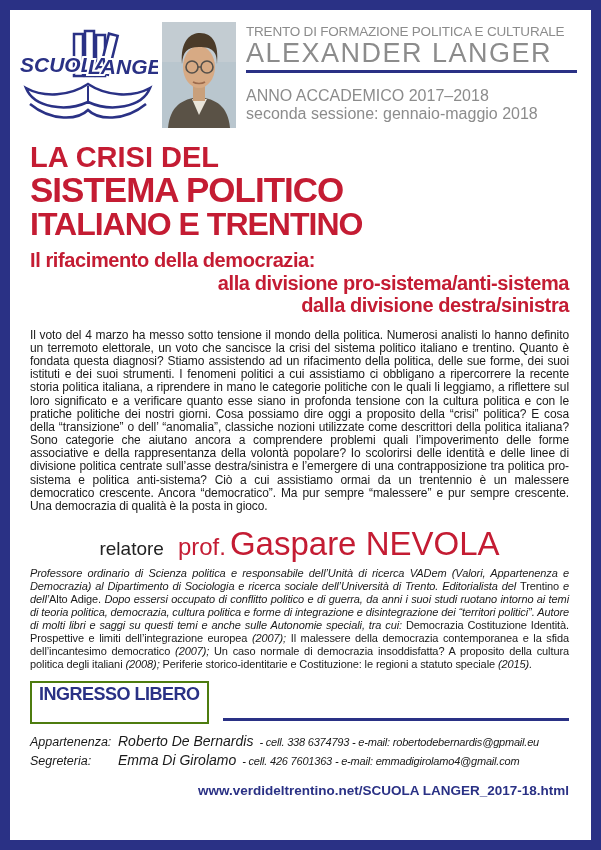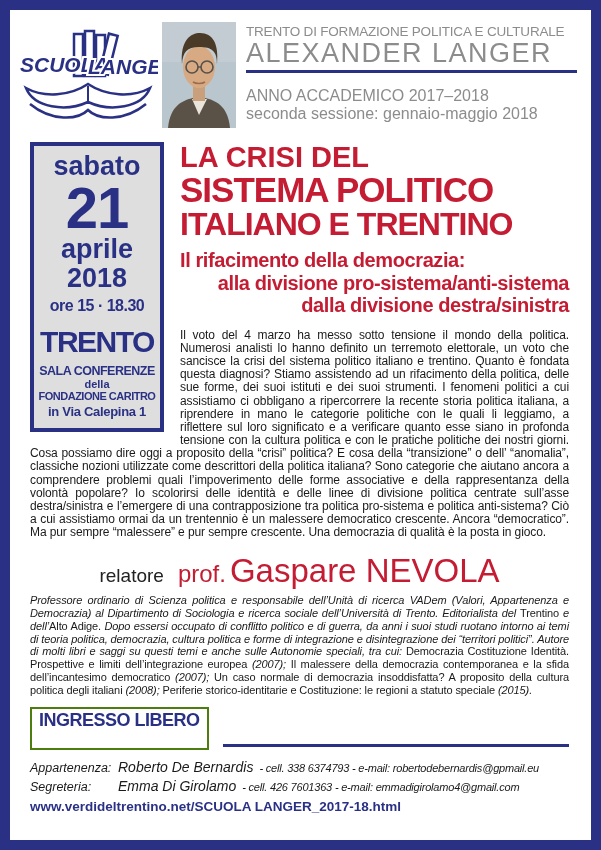--- a/index.html
+++ b/index.html
@@ -77,21 +77,21 @@
   }
   .ingresso-line{flex:1;height:3px;background:#2a3185;margin-left:14px;margin-bottom:3px;}
 
   .contact-row{display:flex;align-items:baseline;font-style:italic;color:#1a1a1a;
     white-space:nowrap;line-height:1.35;}
   .c-label{font-size:12.5px;min-width:88px;}
   .c-name{font-size:14px;margin-right:6px;}
   .c-details{font-size:11px;letter-spacing:-0.2px;}
 
   .website{
-    text-align:left;color:#2a3185;font-weight:bold;font-size:13.5px;margin-top:3px;
+    text-align:right;color:#2a3185;font-weight:bold;font-size:13.5px;margin-top:13px;
     cursor:pointer;
   }
 </style>
 </head>
 <body>
 
 <div class="poster">
   <div class="inner">
 
     <header class="hd">
@@ -129,32 +129,20 @@
         <div class="school-name">TRENTO DI FORMAZIONE POLITICA E CULTURALE</div>
         <div class="school-name2">ALEXANDER LANGER</div>
         <div class="hd-rule"></div>
         <div class="year">ANNO ACCADEMICO 2017–2018</div>
         <div class="session">seconda sessione: gennaio-maggio 2018</div>
       </div>
     </header>
 
     <main class="content">
 
-      <aside class="date-box">
-        <div class="d-day">sabato</div>
-        <div class="d-num">21</div>
-        <div class="d-month">aprile</div>
-        <div class="d-year">2018</div>
-        <div class="d-time">ore 15 · 18.30</div>
-        <div class="d-city">TRENTO</div>
-        <div class="d-venue1">SALA CONFERENZE</div>
-        <div class="d-venue2">della</div>
-        <div class="d-venue3">FONDAZIONE CARITRO</div>
-        <div class="d-venue4">in Via Calepina 1</div>
-      </aside>
 
       <h1 class="t1"><span class="seg-n">LA </span><span class="seg-b">CRISI</span><span class="seg-n"> DEL</span></h1>
       <h1 class="t2"><span class="seg-b">SISTEMA POLITICO</span></h1>
       <h1 class="t3"><span class="seg-b">ITALIANO</span><span class="seg-n"> E </span><span class="seg-b">TRENTINO</span></h1>
 
       <div class="sub">
         <div><span class="seg-n">Il </span><span class="seg-b">rifacimento</span><span class="seg-n"> della </span><span class="seg-b">democrazia</span><span class="seg-n">:</span></div>
         <div class="right"><span class="seg-n">alla </span><span class="seg-b">divisione pro</span><span class="seg-n">-sistema/</span><span class="seg-b">anti</span><span class="seg-n">-sistema</span></div>
         <div class="right"><span class="seg-n">dalla </span><span class="seg-b">divisione destra/sinistra</span></div>
       </div>

